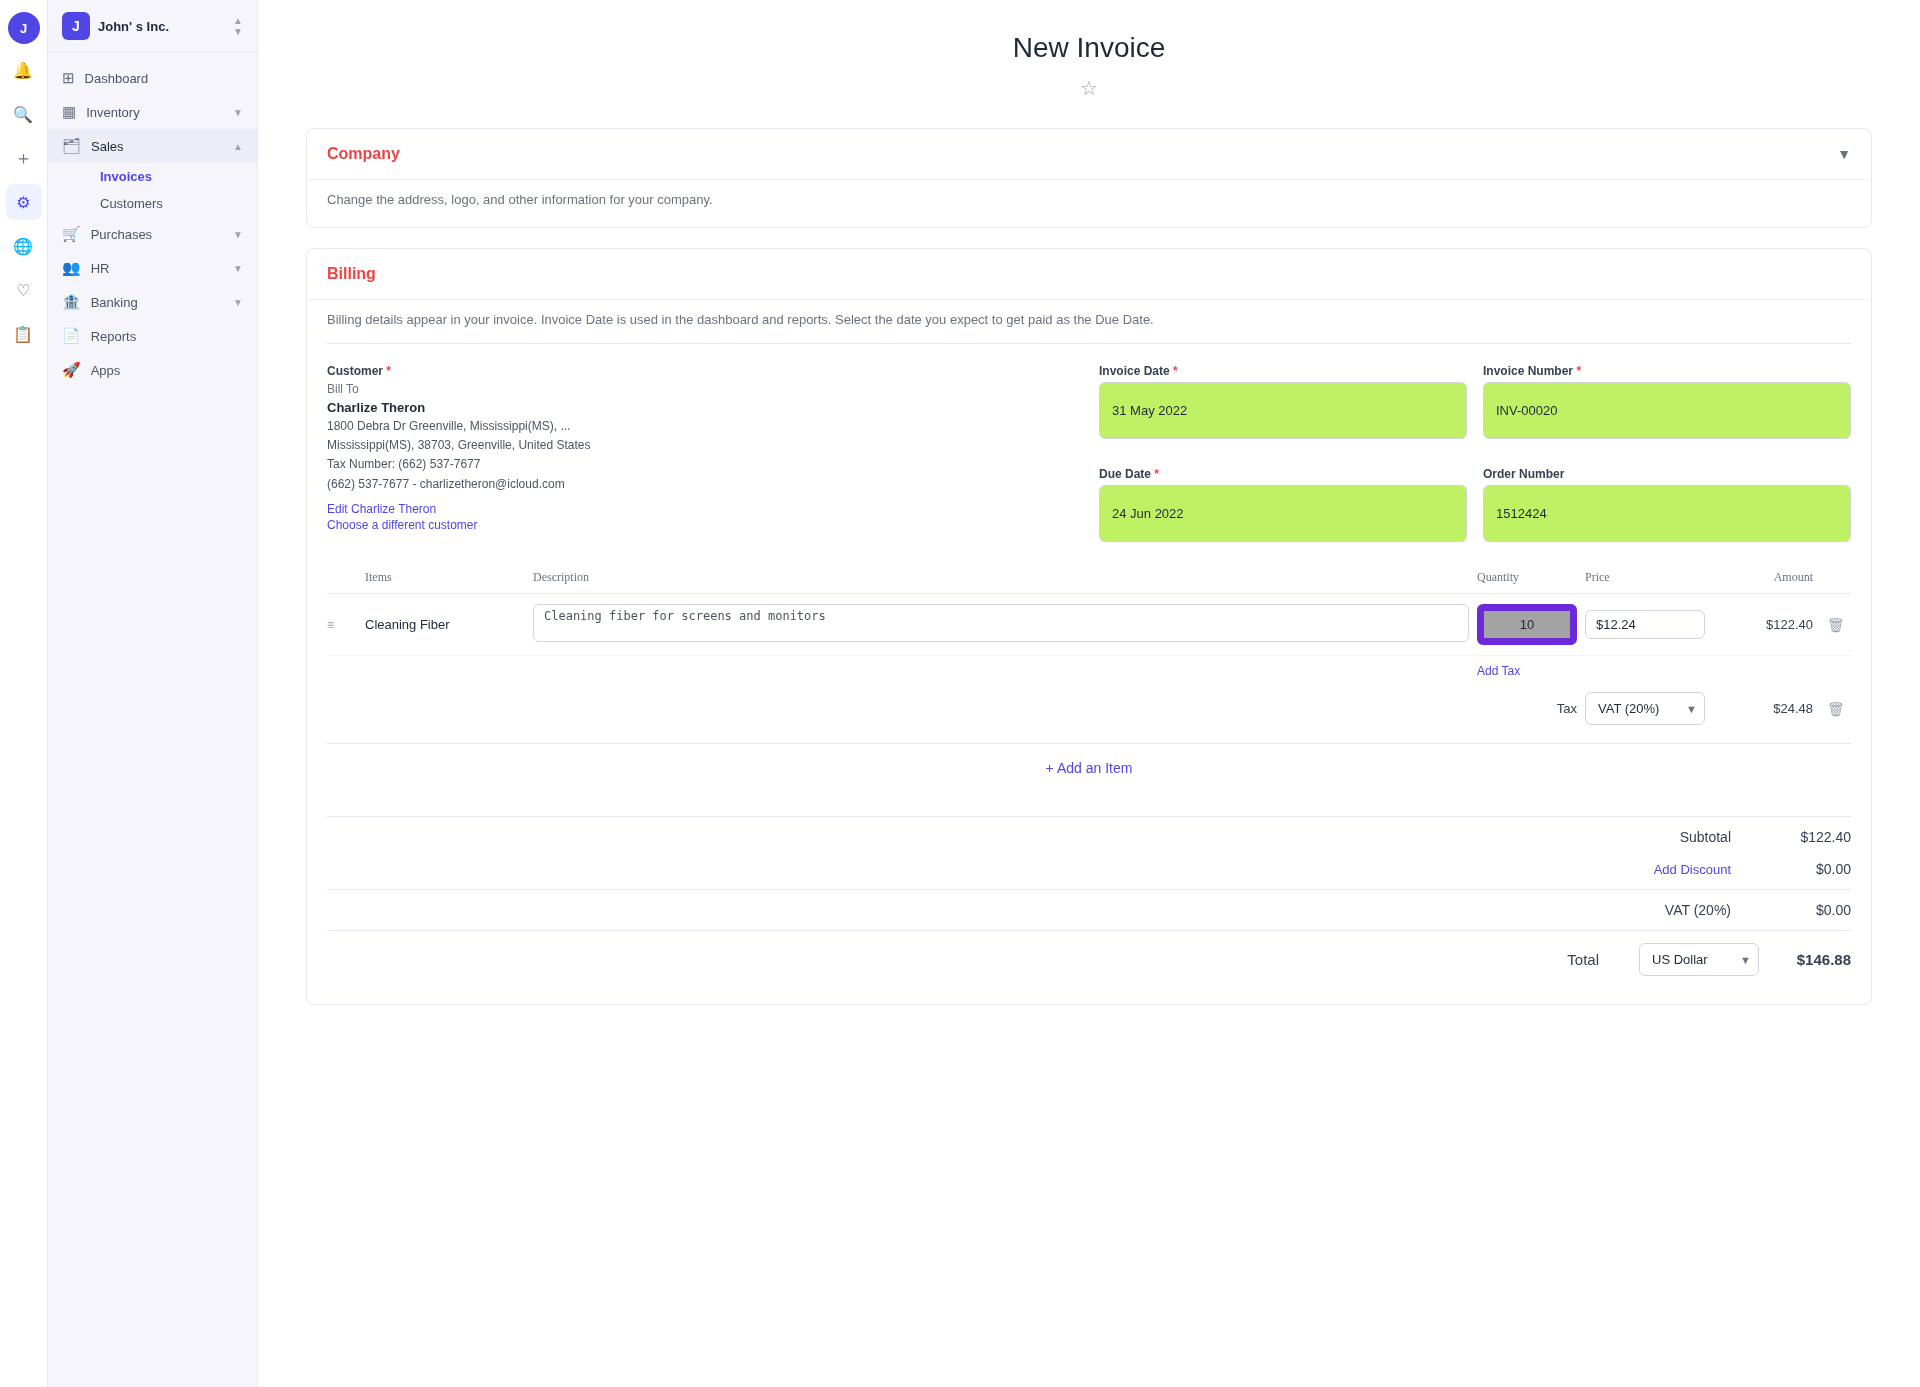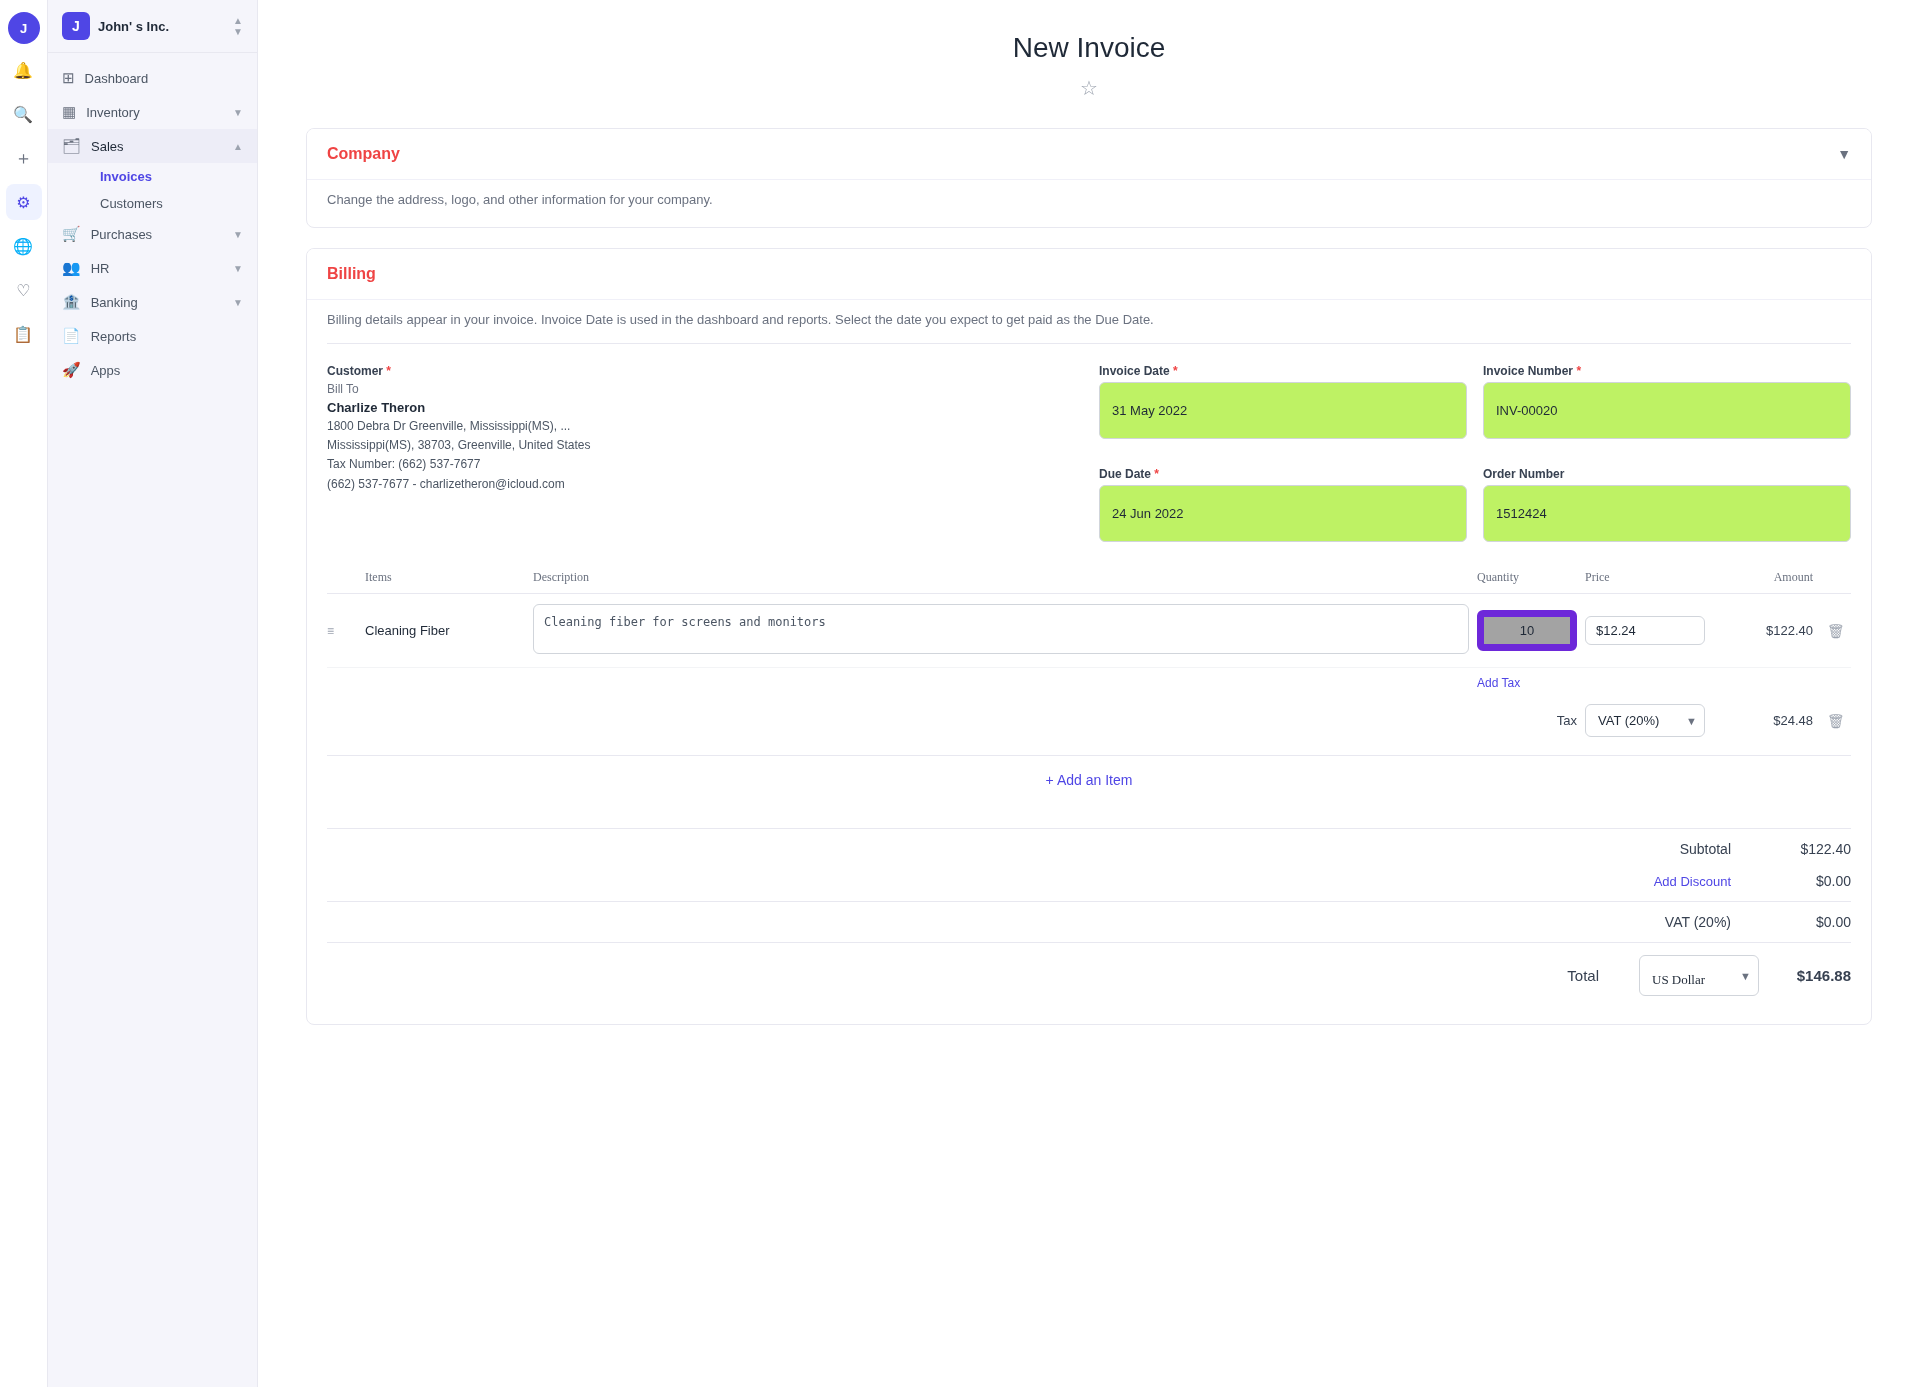--- a/index.html
+++ b/index.html
@@ -169,21 +169,21 @@
       display: grid;
       grid-template-columns: 30px 160px 1fr 100px 120px 100px 30px;
       gap: 8px;
       padding: 10px 0;
       align-items: center;
       border-bottom: 1px solid #f3f4f6;
     }
     .item-drag { color: #9ca3af; font-size: 12px; cursor: grab; }
     .item-name { font-size: 13px; font-weight: 500; color: #1f2937; }
     .item-desc-input {
-      width: 100%; padding: 10px 10px;
+      width: 100%; padding: 4px 10px;
       border: 1px solid #d1d5db; border-radius: 6px;
       font-size: 12px; color: #4b5563;
       background: #fff; outline: none;
       resize: none;
     }
     .item-qty-input {
       width: 100%; padding: 6px 10px;
       border: 7px solid #6d28d9; border-radius: 6px;
       font-size: 13px; color: #1f2937; text-align: center;
       background: #a3a3a3; outline: none;
@@ -242,24 +242,24 @@
       align-items: center; gap: 40px;
       padding: 8px 0;
     }
     .totals-label { font-size: 14px; color: #374151; min-width: 120px; text-align: right; }
     .totals-label.bold { font-weight: 400; font-size: 15px; }
     .totals-value { font-size: 14px; color: #374151; min-width: 80px; text-align: right; }
     .totals-value.bold { font-weight: 700; font-size: 15px; }
     .discount-link { font-size: 13px; color: #4f46e5; cursor: pointer; }
     .total-currency-wrap { position: relative; display: inline-flex; align-items: center; }
     .total-currency-select {
-      padding: 16px 28px 8px 12px;
+      padding: 8px 28px 8px 12px;
       border: 1px solid #d1d5db; border-radius: 6px;
       font-size: 13px; color: #1f2937; background: #fff;
-      appearance: none; cursor: pointer; outline: none; min-width: 120px; font-family: Liberation Serif, serif;
+      appearance: none; cursor: pointer; outline: none; min-width: 120px;
     }
     .total-currency-chevron {
       position: absolute; right: 8px; top: 50%; transform: translateY(-50%);
       pointer-events: none; color: #6b7280; font-size: 11px;
     }
     .totals-divider { border: none; border-top: 1px solid #e8e8f0; margin: 4px 0; }
 
     
     ::-webkit-scrollbar { width: 6px; }
     ::-webkit-scrollbar-track { background: transparent; }
@@ -394,20 +394,24 @@
             <span class="required-star"> *</span>
           </div>
           <div class="bill-to">Bill To</div>
           <div class="customer-name">Charlize Theron</div>
           <div class="customer-address">
             <span>1800 Debra Dr Greenville, Mississippi(MS), ...</span><br>
             <span>Mississippi(MS), 38703, Greenville, United States</span><br>
             <span>Tax Number: (662) 537-7677</span><br>
             <span>(662) 537-7677</span> -
             <span>charlizetheron@icloud.com</span>
+          </div>
+          <div class="customer-links">
+            <a class="customer-link">Edit Charlize Theron</a>
+            <a class="customer-link">Choose a different customer</a>
           </div>
         </div>
 
         <div class="right-fields">
           <div class="field-row">
             <div class="field-group">
               <div class="field-label">
                 <span>Invoice Date</span>
                 <span class="required-star"> *</span>
               </div>

